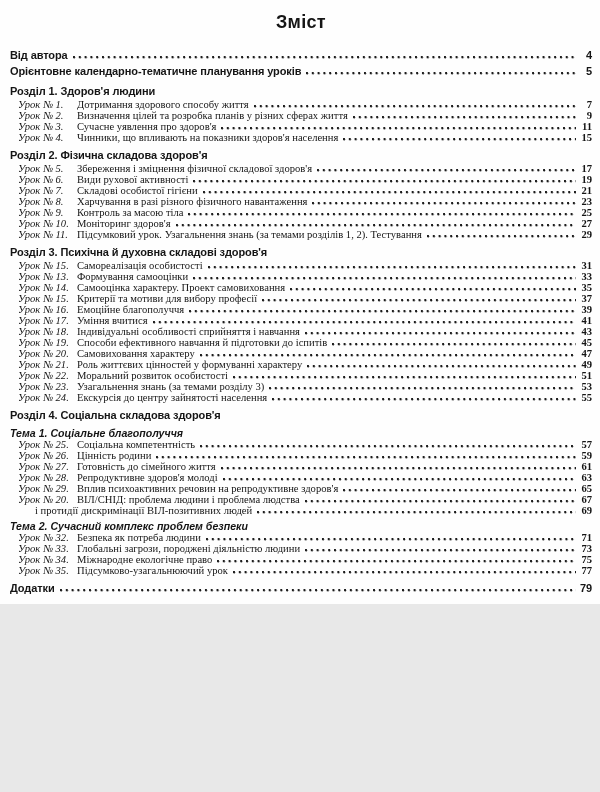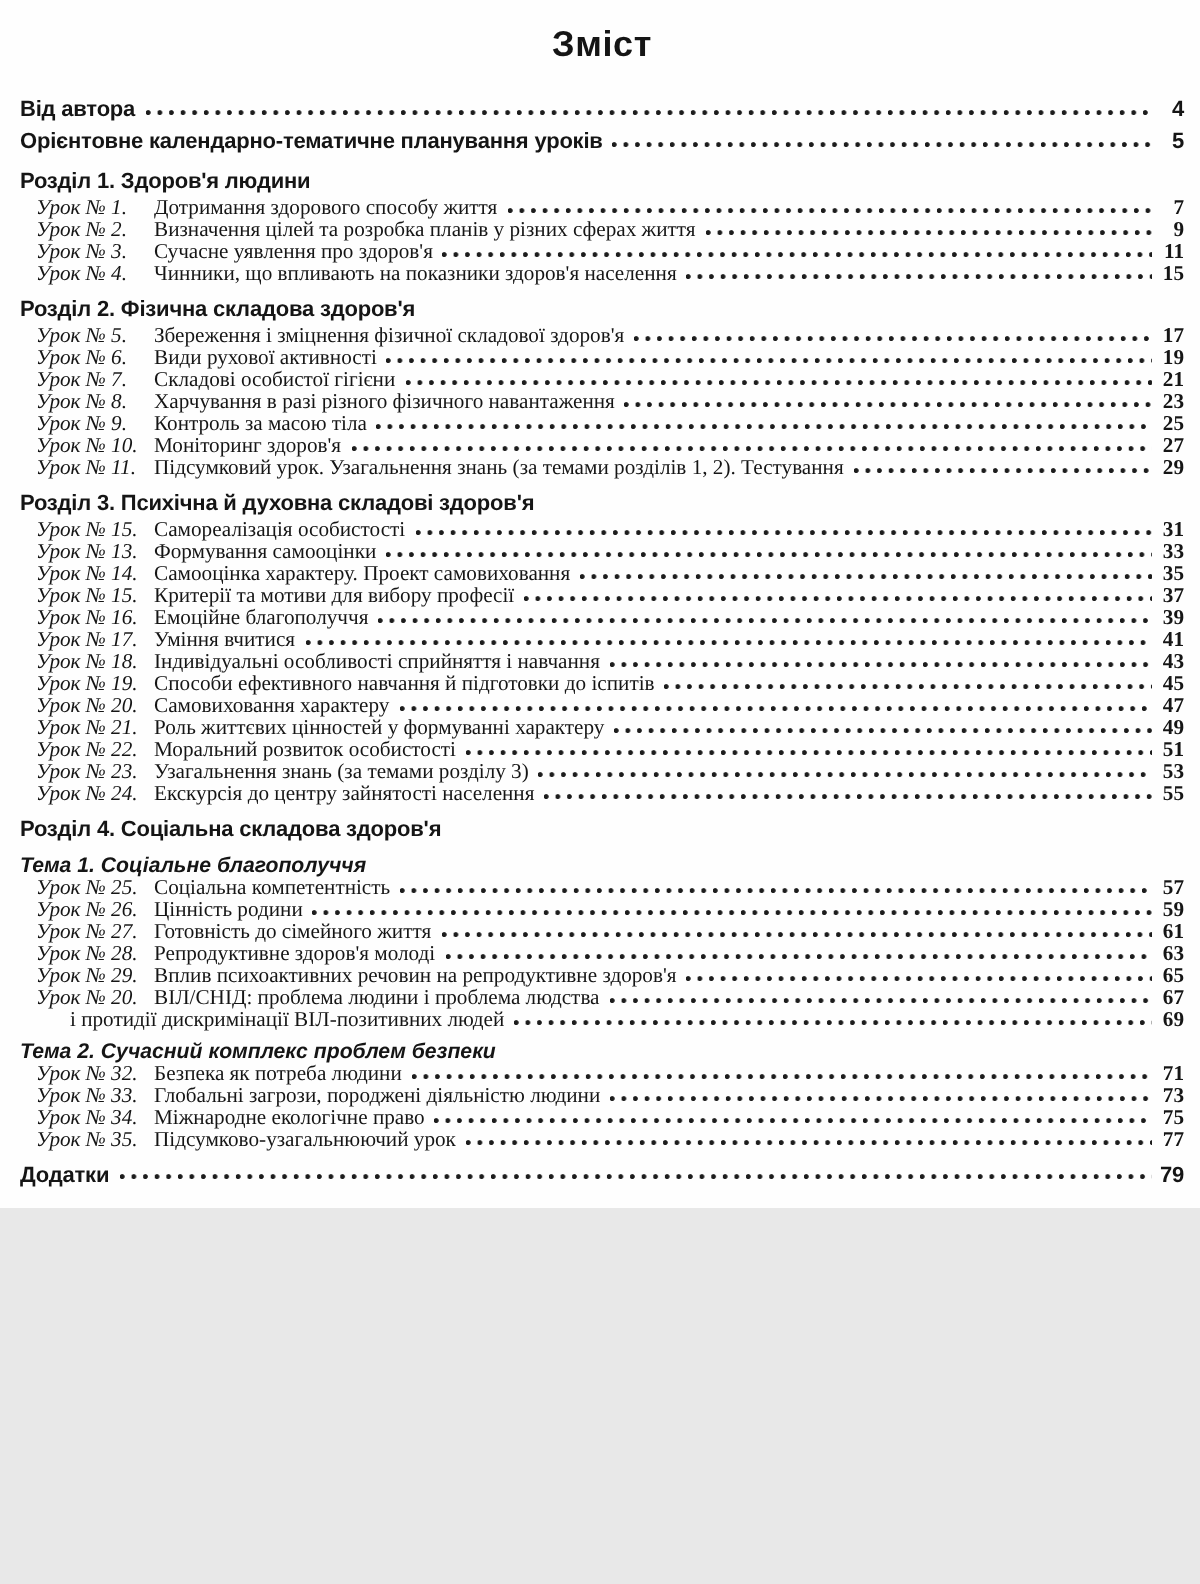--- a/index.html
+++ b/index.html
@@ -30,21 +30,21 @@
   .row.top, .row.section {
     font: 700 11px "Liberation Sans", sans-serif;
     line-height: 16px;
     letter-spacing: -0.1px;
   }
   .row.section { margin-top: 4px; }
   .row.theme {
     font: italic 700 10.6px "Liberation Sans", sans-serif;
     margin-top: 4px;
   }
-  .toc > .row.top:last-child { margin-top: 4px; align-items: center; }
+  .toc > .row.top:last-child { margin-top: 4px; }
   .row.lesson { padding-left: 8px; }
   .row.cont { padding-left: 25px; }
   .lesson-label {
     flex: none;
     width: 59px;
     font-style: italic;
     font-weight: 400;
   }
   .entry-title { flex: none; }
   .leader {

